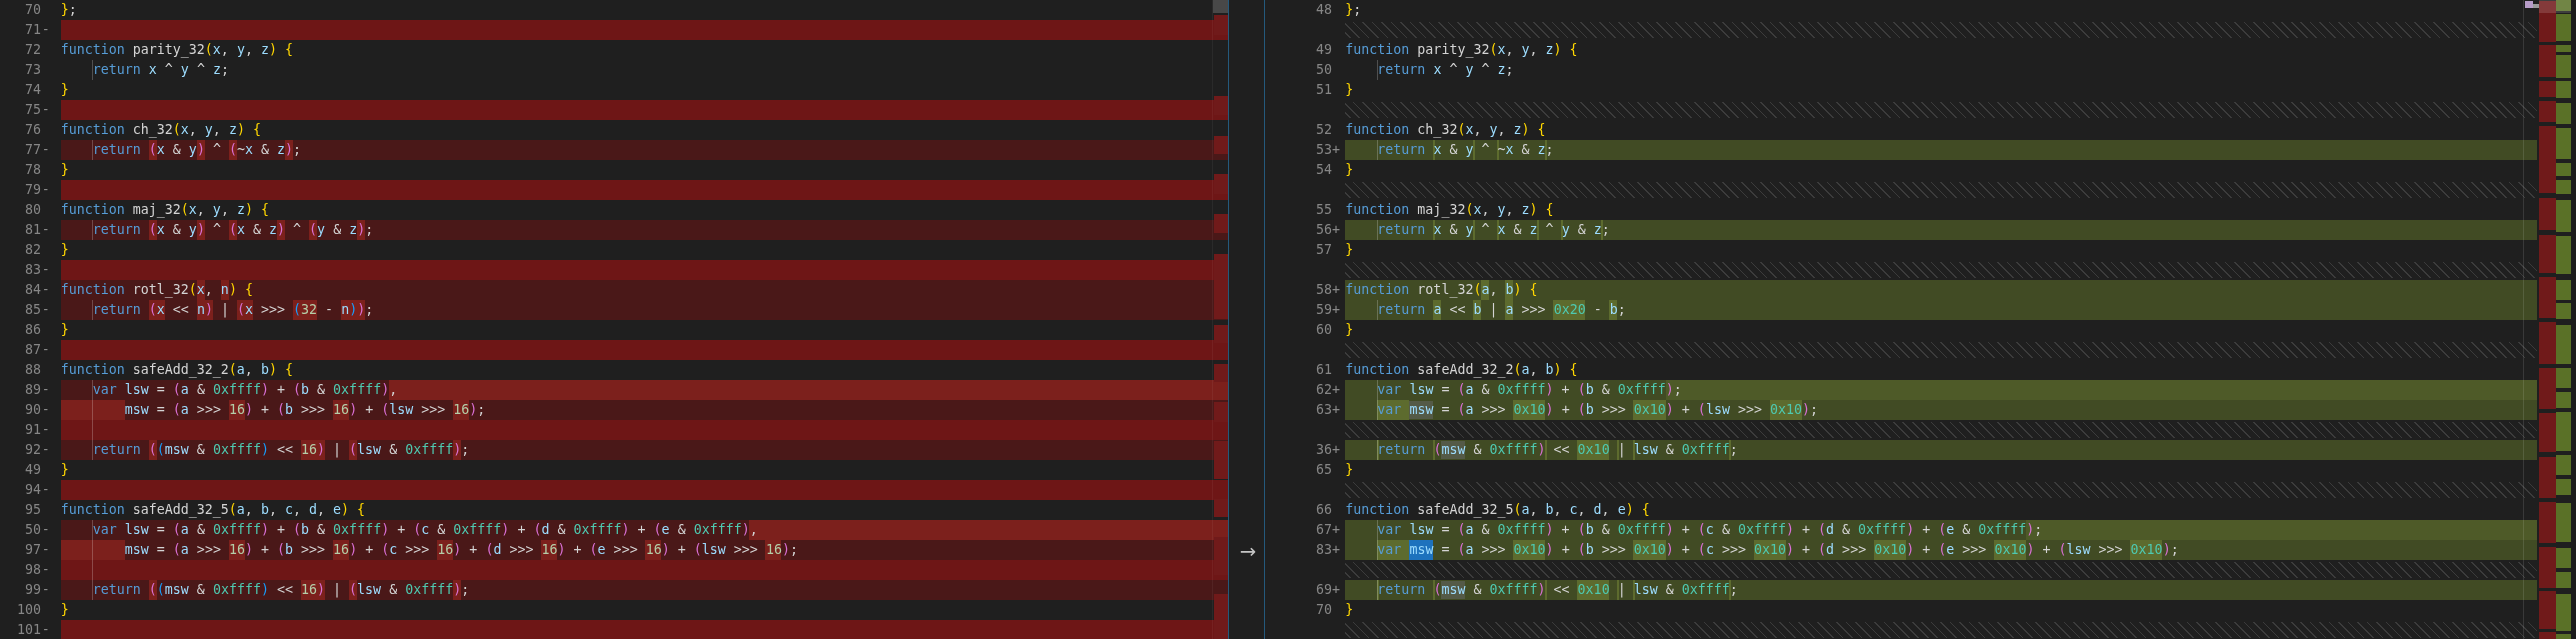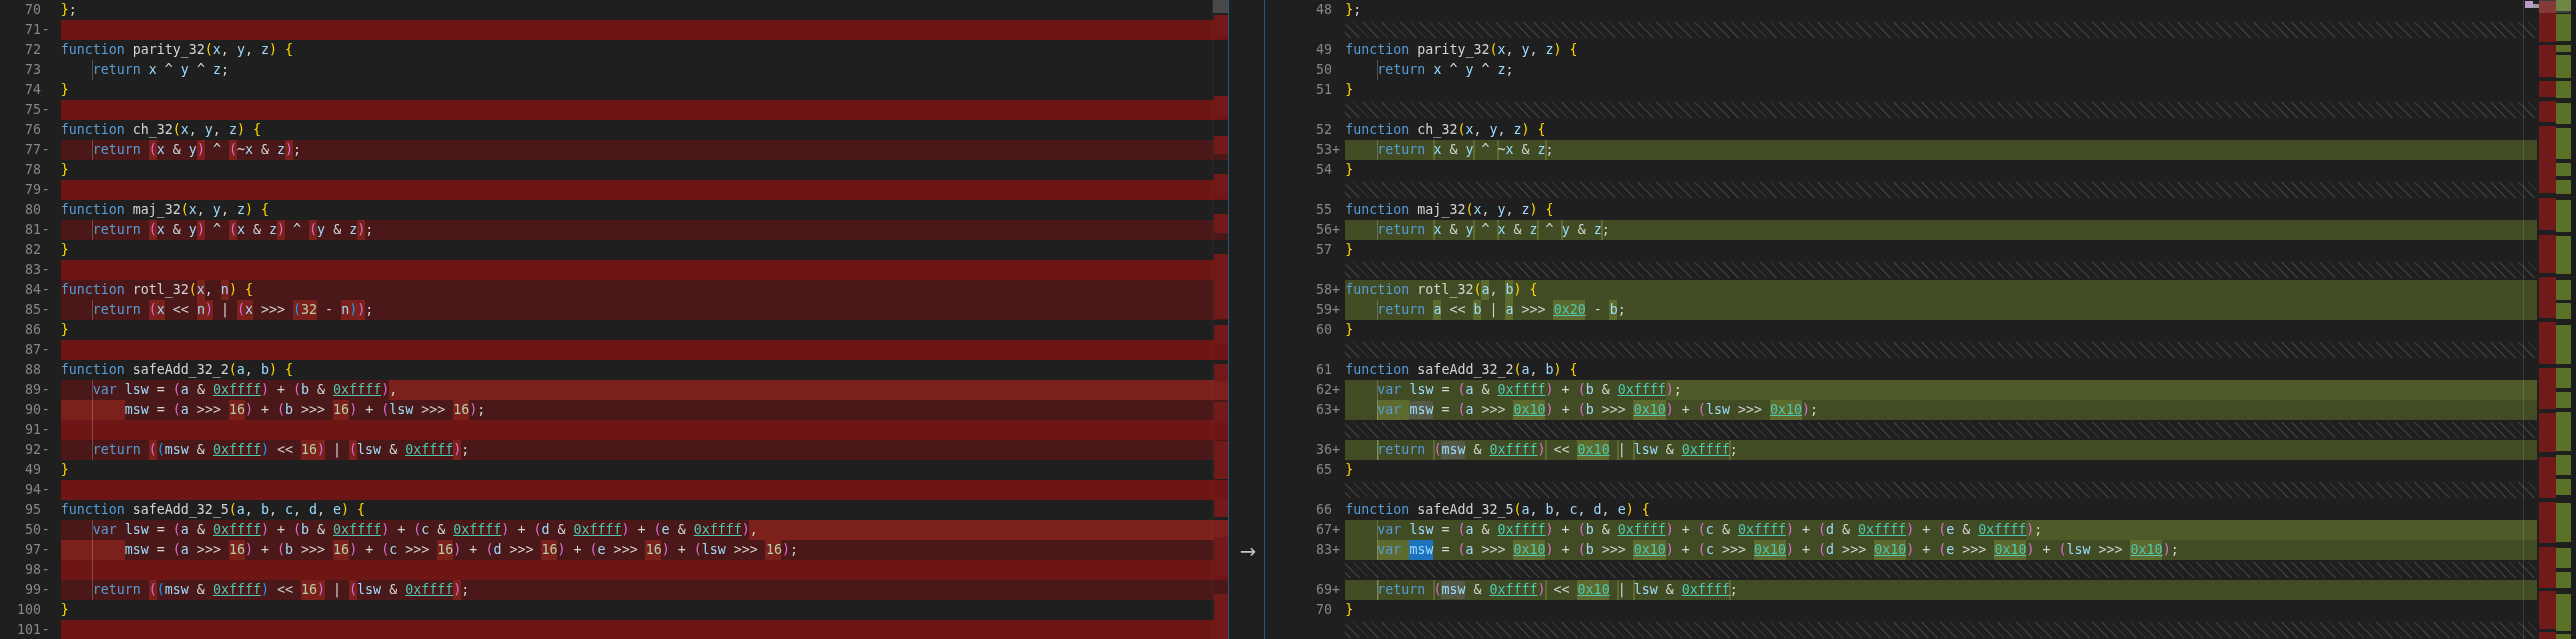--- a/index.html
+++ b/index.html
@@ -33,21 +33,21 @@
   .tail-del{background:#7c201c;}
   .tail-add{background:#4e5a28;}
   .occ{position:absolute;top:0.7px;bottom:0.7px;z-index:2;background:#545a47;}
   .sel{position:absolute;top:0;bottom:0;z-index:2;background:#1d72bd;}
   .guide{position:absolute;top:0;bottom:0;width:0.7px;left:calc(4ch - 0.7px);z-index:2;background:rgba(255,255,255,0.22);}
   
   .hatch{position:absolute;top:2.1px;bottom:2.1px;left:0;right:0;margin-left:-5.6px;z-index:1;background:
     repeating-linear-gradient(45deg, rgba(200,200,200,0.17) 0 1.1px, transparent 1.1px 6.7px);}
   
   .tk-k{color:#569cd6;} .tk-fn{color:#d4d4d4;} .tk-id{color:#9cdcfe;}
-  .tk-nh{color:#4ec9b0;text-decoration:underline;} .tk-nd{color:#b5cea8;} .tk-op{color:#d4d4d4;}
+  .tk-nh{color:#4ec9b0;} .tk-nd{color:#b5cea8;} .tk-op{color:#d4d4d4;}
   .tk-b0{color:#ffd700;} .tk-b1{color:#da70d6;} .tk-b2{color:#179fff;}
   .tk-ws{color:#d4d4d4;}
   
   #ruler-left{position:absolute;left:1212px;top:0;width:15.5px;height:639px;z-index:5;
               border-left:0.7px solid rgba(255,255,255,0.05);box-sizing:border-box;}
   #ruler-left .slider{position:absolute;left:0;right:0;top:0;height:13.3px;background:rgba(121,121,121,0.45);}
   .rmark{position:absolute;}
   #ruler-right{position:absolute;left:2523px;top:0;width:53px;height:639px;z-index:5;
                border-left:0.7px solid rgba(255,255,255,0.07);box-sizing:border-box;background:transparent;}
   #ruler-right .edge{position:absolute;left:46px;right:0;top:0;bottom:0;background:#1b1b1b;}

